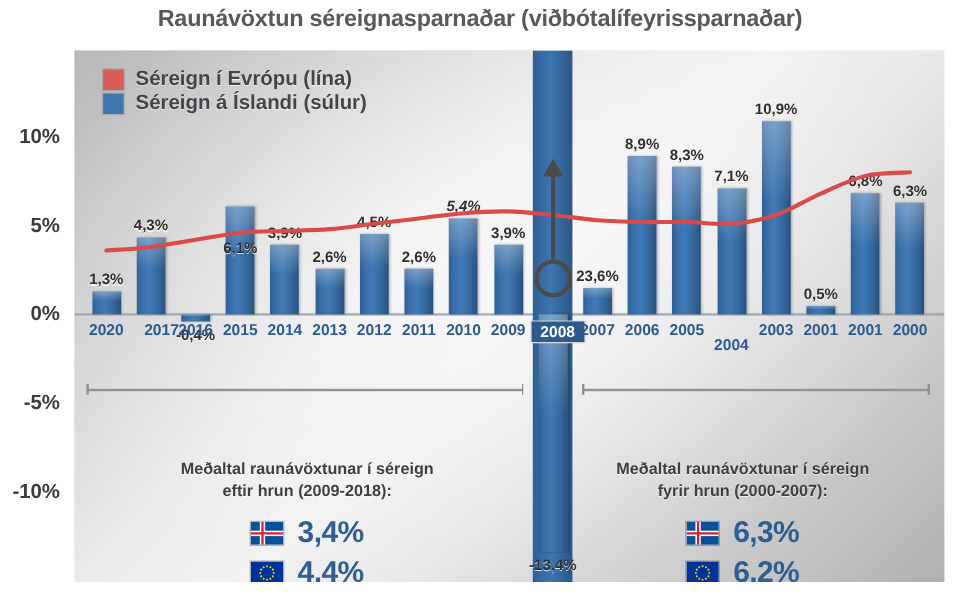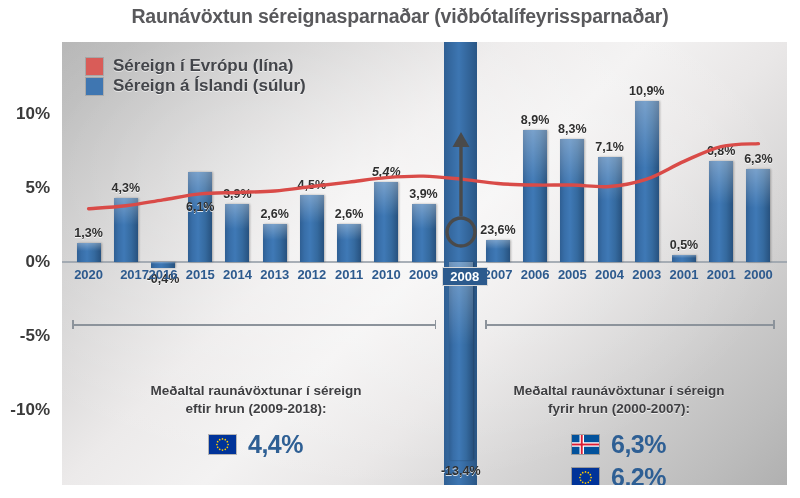--- a/index.html
+++ b/index.html
@@ -216,21 +216,21 @@
         <div class="xlabel" style="width: 47.2105px; left: 449.526px; top: 225px;">2006</div>
         <div class="bar" style="left: 498.342px; top: 97.16px; width: 24px; height: 122.84px;">
           <div class="gloss"></div>
         </div>
         <div class="vlabel" style="width: 51.2105px; left: 484.737px; top: 80.16px;">8,3%</div>
         <div class="xlabel" style="width: 47.2105px; left: 486.737px; top: 225px;">2005</div>
         <div class="bar" style="left: 535.553px; top: 114.92px; width: 24px; height: 105.08px;">
           <div class="gloss"></div>
         </div>
         <div class="vlabel" style="width: 51.2105px; left: 521.947px; top: 97.92px;">7,1%</div>
-        <div class="xlabel" style="width: 47.2105px; left: 523.947px; top: 225px;">2004</div>
+        <div class="xlabel" style="width: 47.2105px; left: 523.947px; top: 238px;">2004</div>
         <div class="bar" style="left: 572.763px; top: 58.68px; width: 24px; height: 161.32px;">
           <div class="gloss"></div>
         </div>
         <div class="vlabel" style="width: 51.2105px; left: 559.158px; top: 41.68px;">10,9%</div>
         <div class="xlabel" style="width: 47.2105px; left: 561.158px; top: 225px;">2003</div>
         <div class="bar" style="left: 609.974px; top: 212.6px; width: 24px; height: 7.4px;">
           <div class="gloss"></div>
         </div>
         <div class="vlabel" style="width: 51.2105px; left: 596.368px; top: 195.6px;">0,5%</div>
         <div class="xlabel" style="width: 47.2105px; left: 598.368px; top: 225px;">2001</div>
@@ -264,20 +264,30 @@
     <div class="bracket" id="bracketR" style="left: 423.316px; width: 289.684px; top: 278px;">
       <div class="hline"></div>
         <div class="tickL"></div>
         <div class="tickR"></div>
     </div>
 
     <div class="summary" id="sumL" style="left:14px;top:340px;width:360px;">
       <div class="head">Meðaltal raunávöxtunar í séreign
 eftir hrun (2009-2018):</div>
       <div class="rows">
+        <div class="srow">
+          <svg class="flag" viewBox="0 0 27 19">
+            <rect width="27" height="19" fill="#02529c"></rect>
+            <rect x="7.5" y="0" width="4.5" height="19" fill="#fff"></rect>
+            <rect x="0" y="7.25" width="27" height="4.5" fill="#fff"></rect>
+            <rect x="8.8" y="0" width="1.9" height="19" fill="#dc1e35"></rect>
+            <rect x="0" y="8.55" width="27" height="1.9" fill="#dc1e35"></rect>
+          </svg>
+          <span class="sval">3,4%</span>
+        </div>
         <div class="srow">
           <svg class="flag" viewBox="0 0 27 19">
             <rect width="27" height="19" fill="#003399"></rect>
             <g fill="#ffcc00" id="eustarsL">
                 <circle cx="13.50" cy="3.90" r="0.85"></circle>
                 <circle cx="16.30" cy="4.65" r="0.85"></circle>
                 <circle cx="18.35" cy="6.70" r="0.85"></circle>
                 <circle cx="19.10" cy="9.50" r="0.85"></circle>
                 <circle cx="18.35" cy="12.30" r="0.85"></circle>
                 <circle cx="16.30" cy="14.35" r="0.85"></circle>

